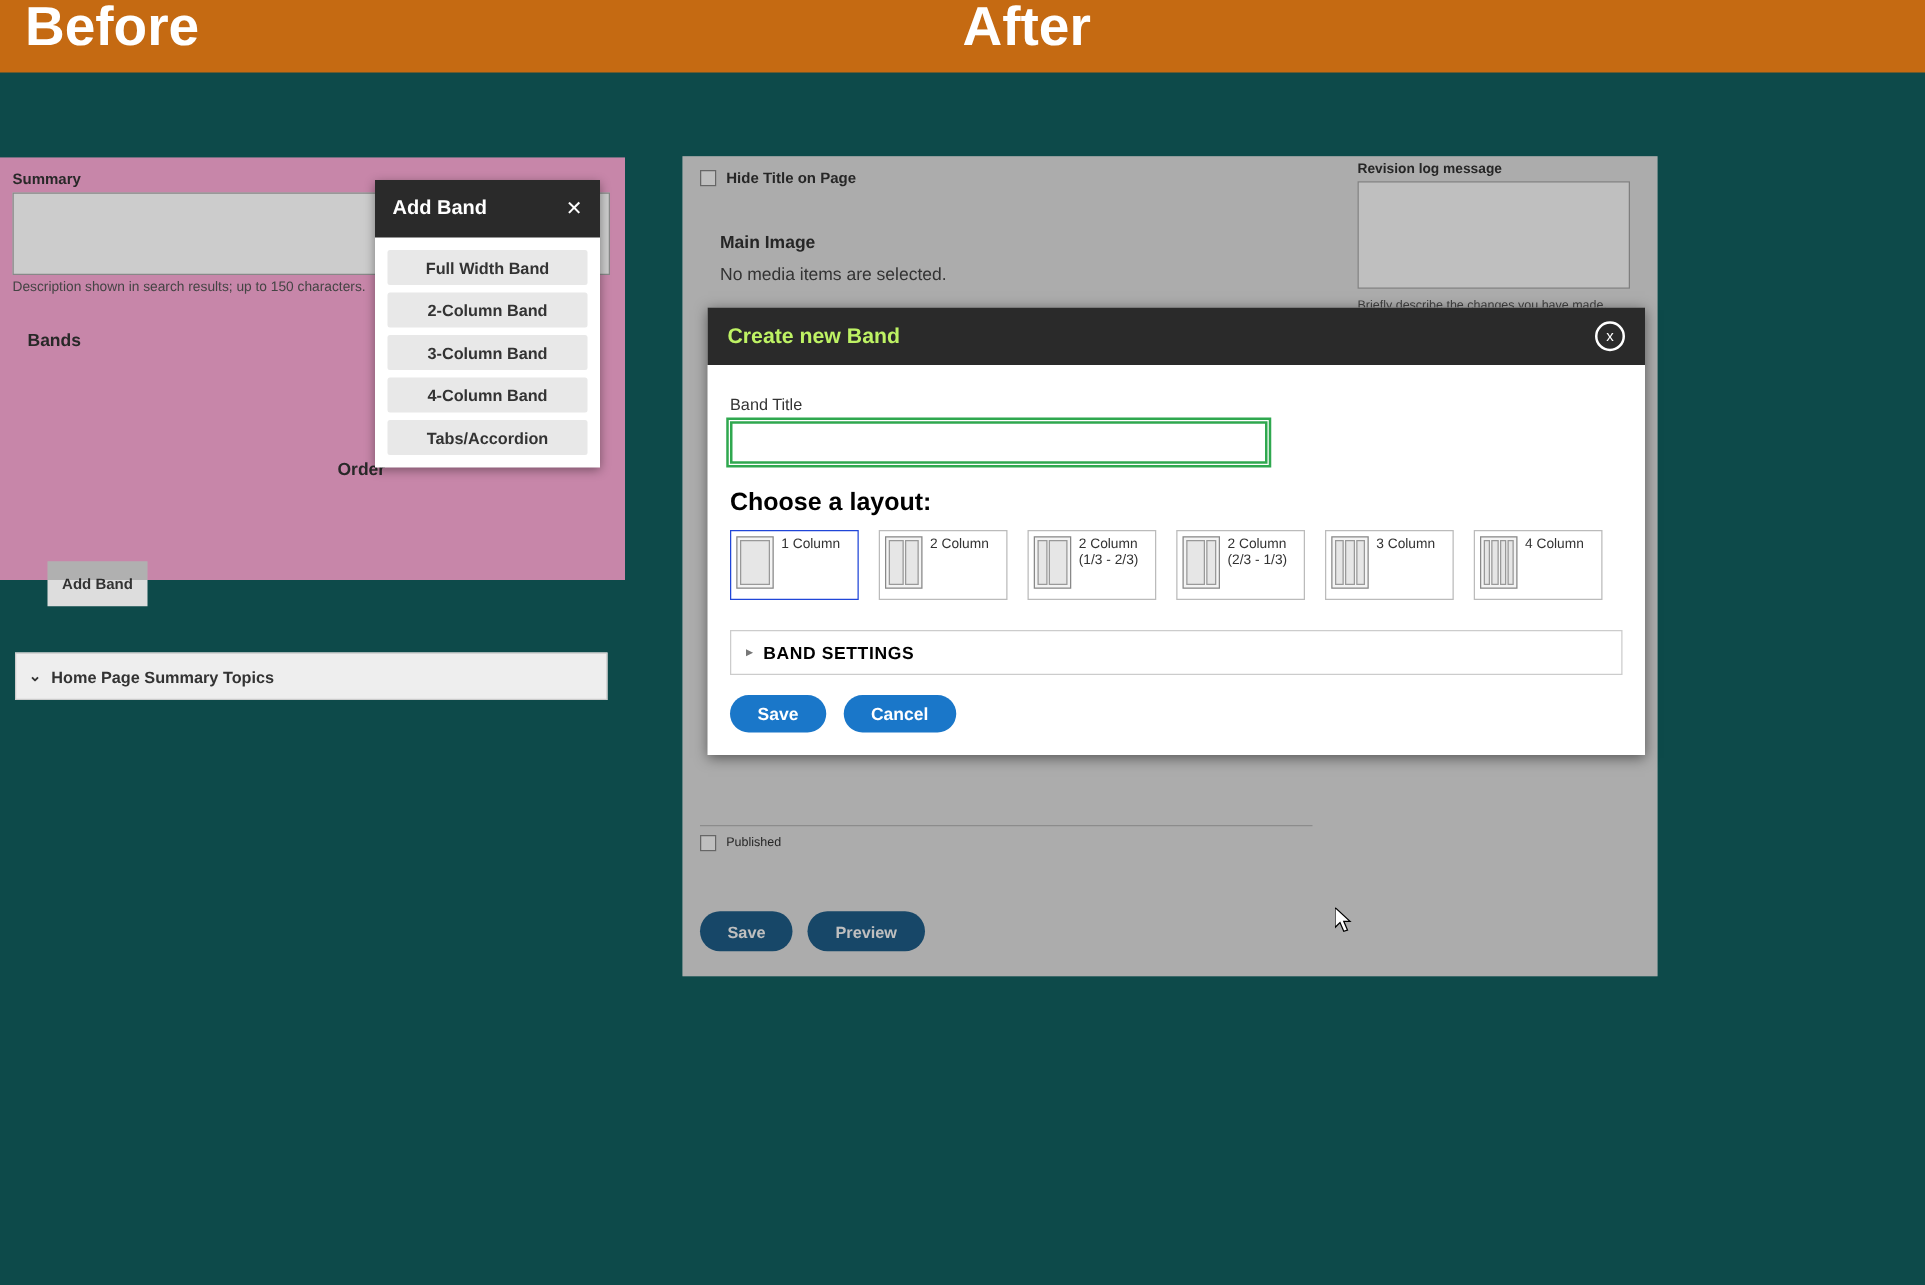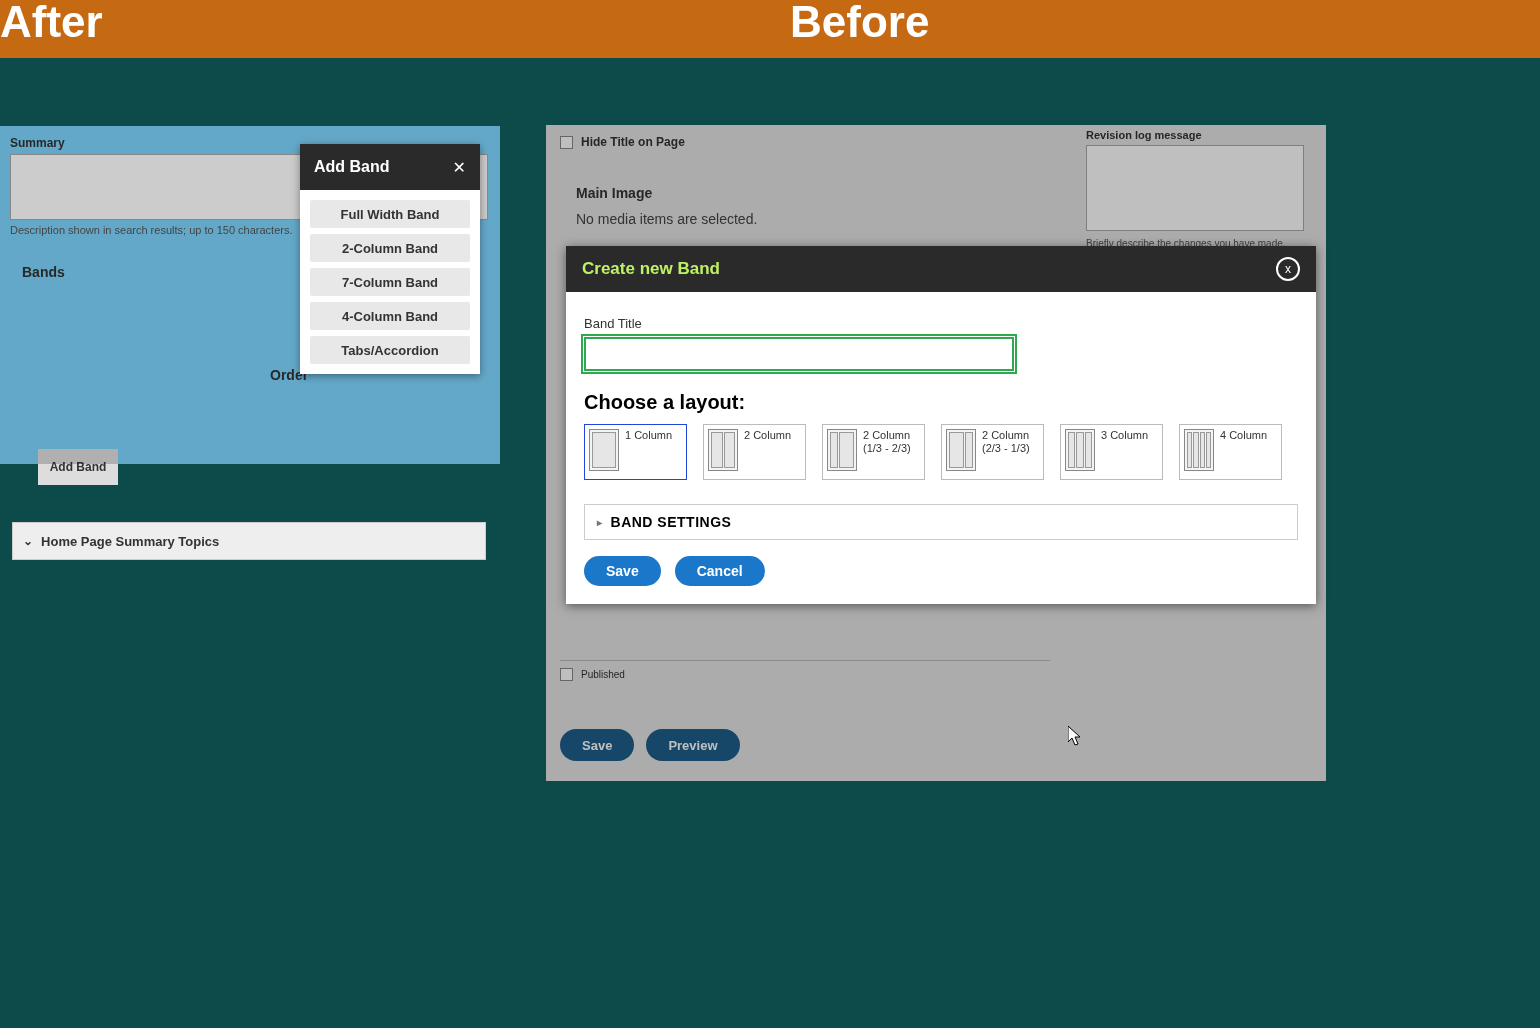--- a/index.html
+++ b/index.html
@@ -26,21 +26,21 @@
 }
 .header-half.right { padding-left: 0; text-align: left; }
 
 
 .before-panel {
   position: absolute;
   top: 126px;
   left: 0;
   width: 500px;
   height: 338px;
-  background: #7dd3fc;
+  background: #f9a8d4;
   padding: 10px;
   color: #333;
 }
 .dim-overlay-before {
   position:absolute; inset:0; background:rgba(0,0,0,0.2); pointer-events:none;
   z-index: 1;
 }
 .summary-label { font-size: 12px; font-weight: 700; color:#333; margin-bottom:4px;}
 .summary-box {
   width: 478px; height: 66px; background:#fff; border:1px solid #aaa;
@@ -157,22 +157,22 @@
 
 
 .cursor-icon {
   position:absolute; top:726px; left:1068px; z-index:50;
 }
 </style>
 </head>
 <body>
 
 <div class="header-bar">
+  <div class="header-half">Before</div>
   <div class="header-half right">After</div>
-  <div class="header-half">Before</div>
 </div>
 
 <div class="before-panel">
   <div class="summary-label">Summary</div>
   <div class="summary-box"></div>
   <div class="hint">Description shown in search results; up to 150 characters.</div>
   <div class="bands-heading">Bands</div>
   <div class="order-heading">Order</div>
   <div class="add-band-btn">Add Band</div>
   <div class="accordion-row">
@@ -183,21 +183,21 @@
 </div>
 
 <div class="addband-menu">
   <div class="addband-header">
     <span>Add Band</span>
     <span class="addband-close">✕</span>
   </div>
   <div class="addband-body">
     <div class="addband-item">Full Width Band</div>
     <div class="addband-item">2-Column Band</div>
-    <div class="addband-item">7-Column Band</div>
+    <div class="addband-item">3-Column Band</div>
     <div class="addband-item">4-Column Band</div>
     <div class="addband-item">Tabs/Accordion</div>
   </div>
 </div>
 
 <div class="after-panel">
   <div class="after-left">
     <div class="hide-title">
       <div class="chk"></div>
       <span>Hide Title on Page</span>

